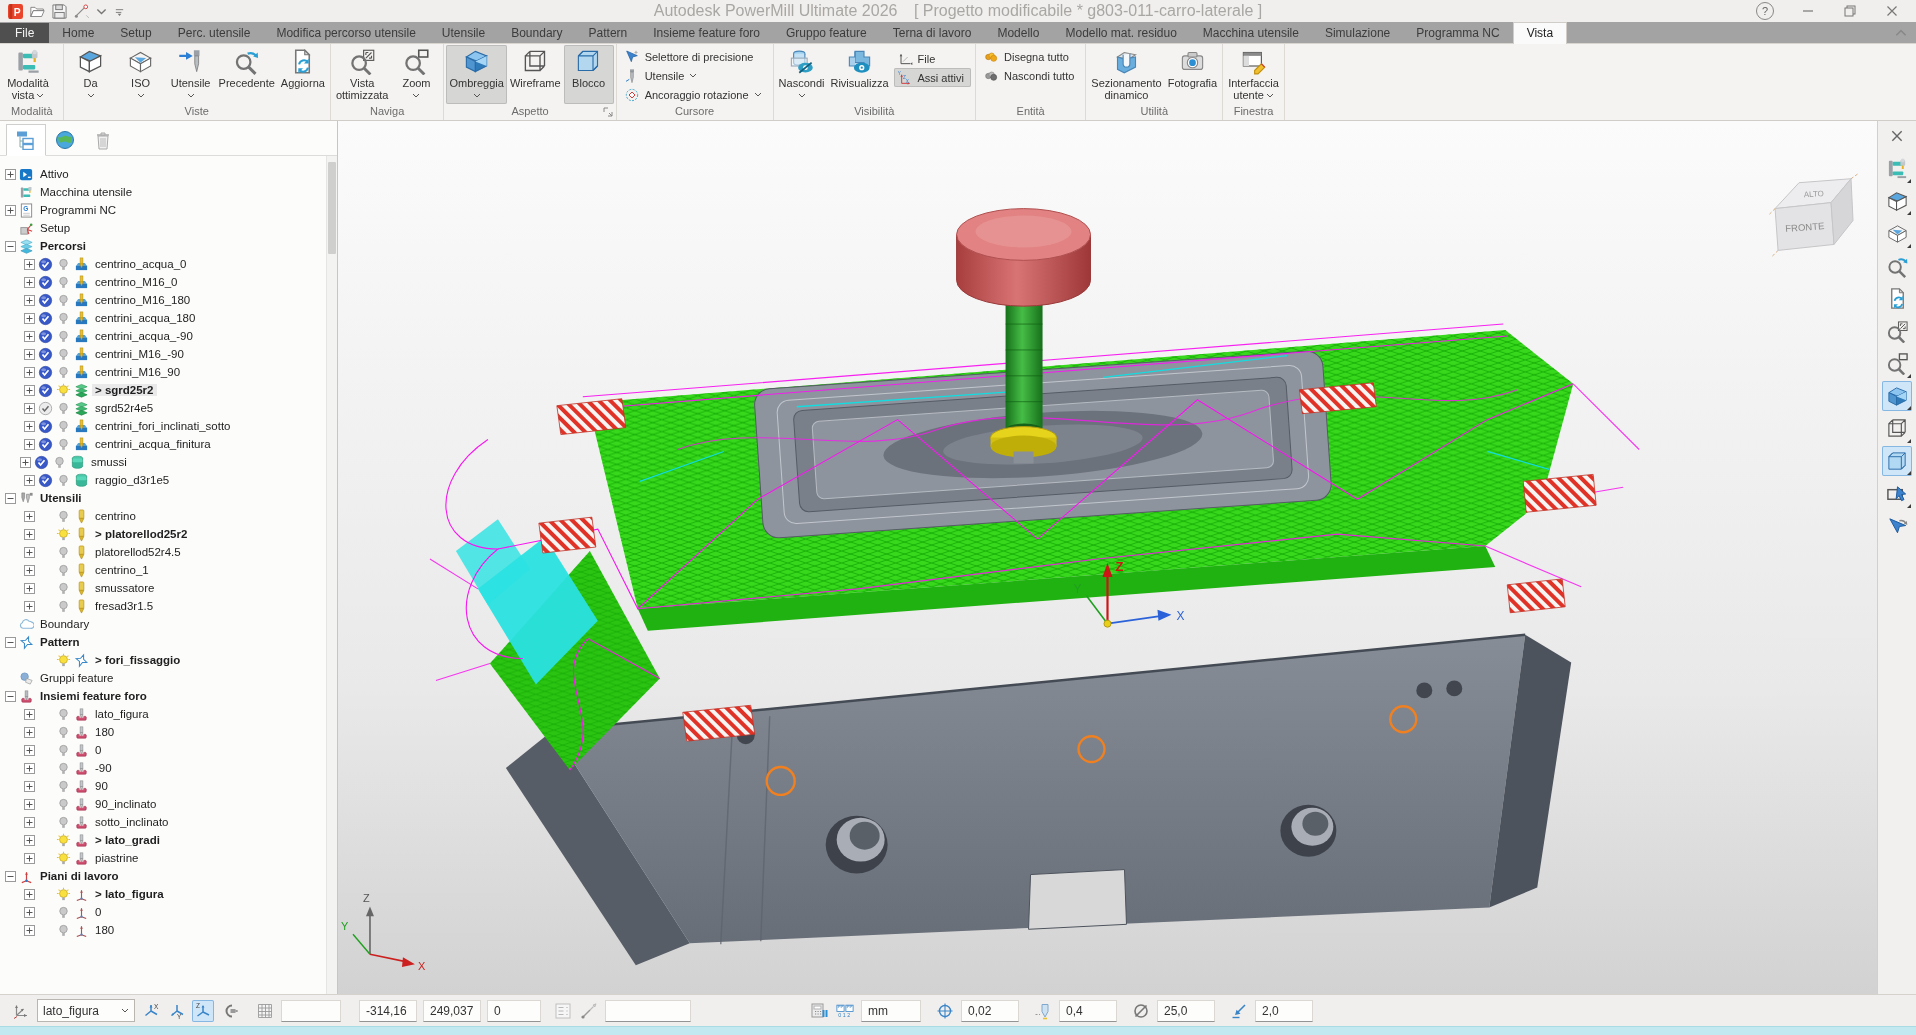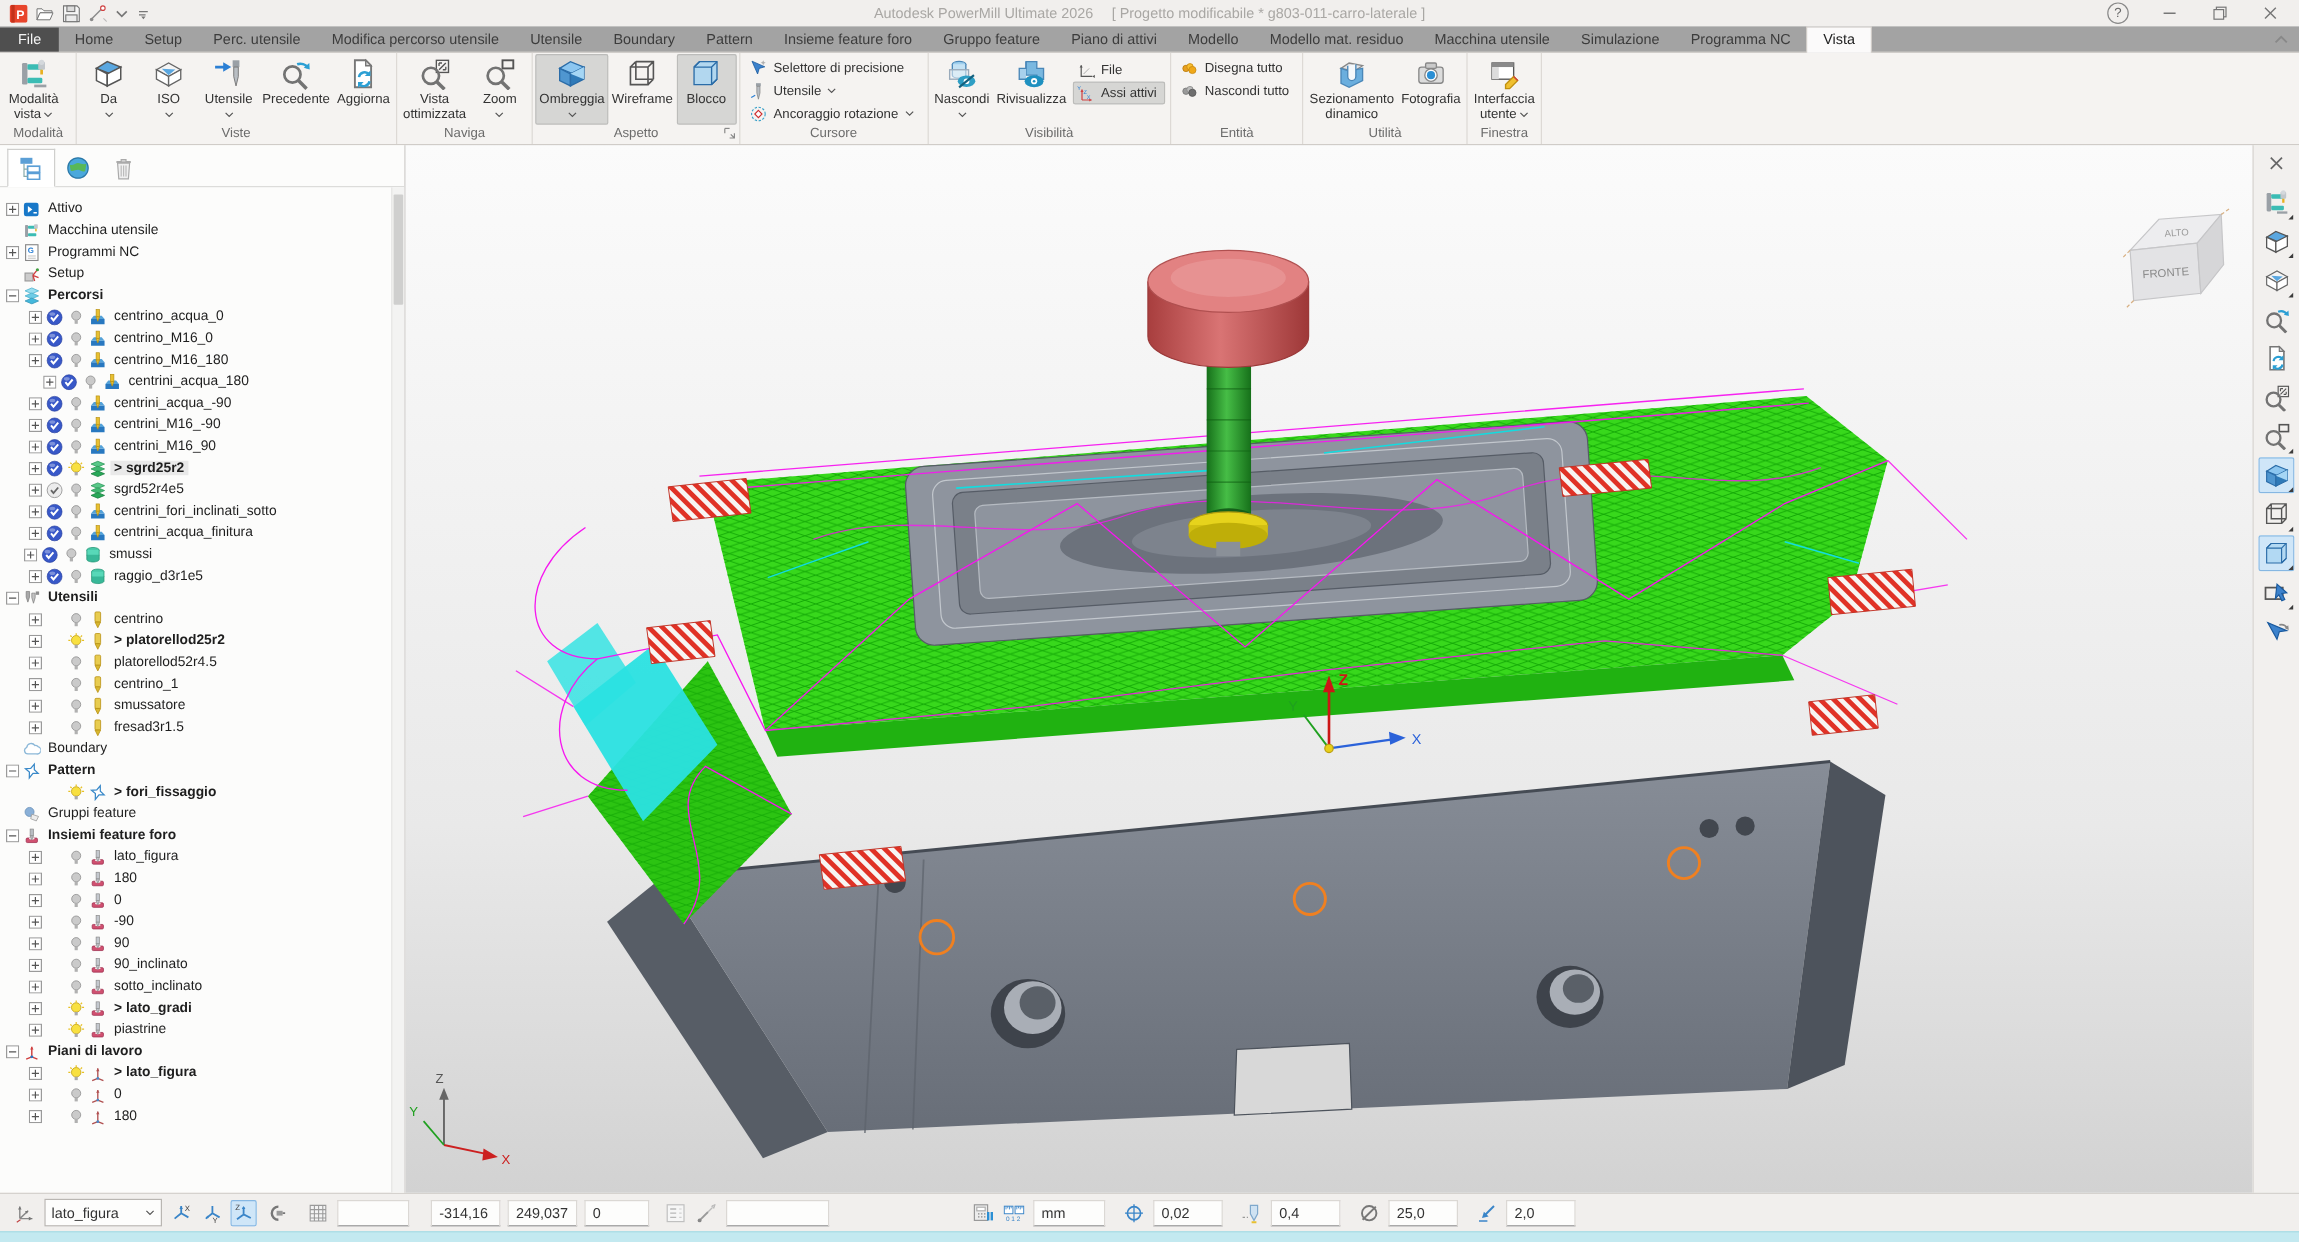--- a/index.html
+++ b/index.html
@@ -4,21 +4,21 @@
 <style>
   html,body{margin:0;padding:0;background:#bbb;}
   body{width:1916px;height:1035px;overflow:hidden;font-family:"Liberation Sans",sans-serif;-webkit-font-smoothing:antialiased;}
   #app{width:1916px;height:1035px;display:flex;flex-direction:column;background:#f1efed;}
   .ic svg{display:block;width:100%;height:100%;}
   
   .titlebar{height:22px;flex:none;display:flex;align-items:center;background:#f1efed;padding:0 4px;position:relative;}
   .qat{display:flex;align-items:center;gap:7px;padding-left:4px;z-index:2;}
   .qat .ic{width:15px;height:15px;}
   .qat .ic.sm{width:11px;height:11px;}
-  .wtitle{position:absolute;left:0;right:0;text-align:center;font-size:12px;color:#a9a7a4;pointer-events:none;}
+  .wtitle{position:absolute;left:0;right:0;text-align:center;font-size:16px;color:#a9a7a4;pointer-events:none;}
   .wtitle span{padding:0 6px;}
   .winbtns{margin-left:auto;display:flex;align-items:center;gap:26px;padding-right:12px;z-index:2;color:#777;}
   .winbtn{width:16px;height:16px;display:flex;align-items:center;justify-content:center;font-size:12px;}
   .winbtn svg{width:12px;height:12px;display:block;}
   .helpbtn{width:16px;height:16px;border:1px solid #888;border-radius:50%;display:flex;align-items:center;justify-content:center;font-size:11px;color:#666;}
   
   .tabrowwrap{height:21px;flex:none;display:flex;align-items:flex-end;background:#a3a3a3;border-bottom:1px solid #d8d4d0;position:relative;}
   .tabs{display:flex;align-items:flex-end;height:100%;}
   .tab{padding:3px 13px 3px;font-size:12px;color:#3c3c3c;white-space:nowrap;}
   .tab.file{background:#4f4f4f;color:#f5f5f5;padding:3px 15px;}
@@ -160,21 +160,21 @@
         <div class="tab file">File</div>
         <div class="tab">Home</div>
         <div class="tab">Setup</div>
         <div class="tab">Perc. utensile</div>
         <div class="tab">Modifica percorso utensile</div>
         <div class="tab">Utensile</div>
         <div class="tab">Boundary</div>
         <div class="tab">Pattern</div>
         <div class="tab">Insieme feature foro</div>
         <div class="tab">Gruppo feature</div>
-        <div class="tab">Piano di attivi</div>
+        <div class="tab">Terna di lavoro</div>
         <div class="tab">Modello</div>
         <div class="tab">Modello mat. residuo</div>
         <div class="tab">Macchina utensile</div>
         <div class="tab">Simulazione</div>
         <div class="tab">Programma NC</div>
         <div class="tab active">Vista</div>
       </div>
     <span class="collapsebtn"><svg viewBox="0 0 12 12">
           <path d="M2 8l4-4 4 4" stroke="#888" fill="none" stroke-width="1.3"></path>
         </svg></span>
@@ -776,21 +776,21 @@
               <span class="tic">
                 <svg viewBox="0 0 16 16">
                   <path d="M2 9.5h12V14H2z" fill="#2878c0"></path>
                   <path d="M2 9.5l2.5-3h7L14 9.5z" fill="#55a2d8"></path>
                   <rect x="6.5" y="1" width="3" height="6.5" fill="#e8c030" stroke="#b89010" stroke-width="0.6"></rect>
                   <path d="M6.5 7.5h3L8 11.5z" fill="#e8c030" stroke="#b89010" stroke-width="0.6"></path>
                 </svg>
               </span>
               <span class="tlbl">centrino_M16_180</span>
             </div>
-            <div class="trow" style="padding-left: 36px;">
+            <div class="trow" style="padding-left: 24px;">
               <span class="exp">
                 <svg viewBox="0 0 11 11">
                   <rect x="0.5" y="0.5" width="10" height="10" fill="#fff" stroke="#9a9a9a"></rect>
                   <path d="M2.5 5.5h6M5.5 2.5v6" stroke="#555"></path>
                 </svg>
               </span>
               <span class="tic">
                 <svg viewBox="0 0 16 16">
                   <circle cx="8" cy="8" r="6.6" fill="#3858c8" stroke="#2840a0" stroke-width="0.6"></circle>
                   <ellipse cx="6" cy="5" rx="2.6" ry="1.6" fill="#fff" fill-opacity="0.35"></ellipse>

